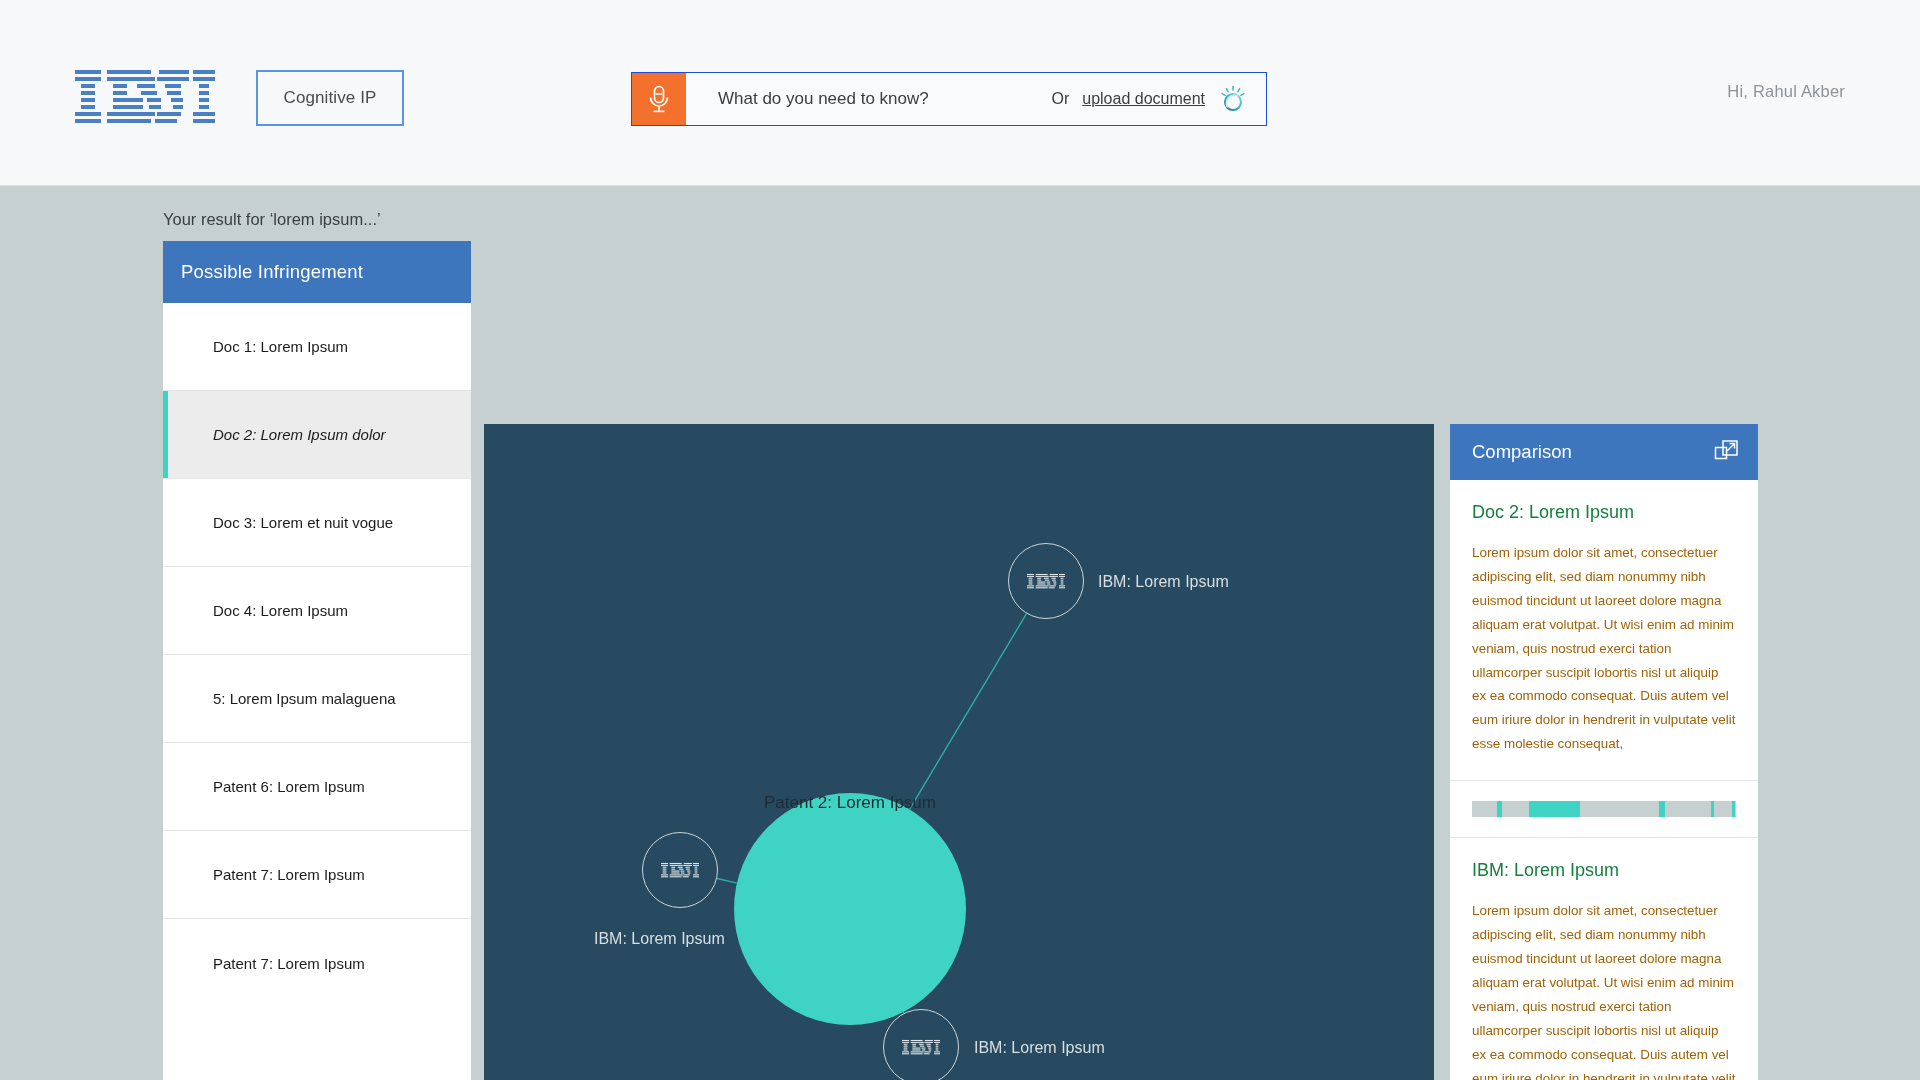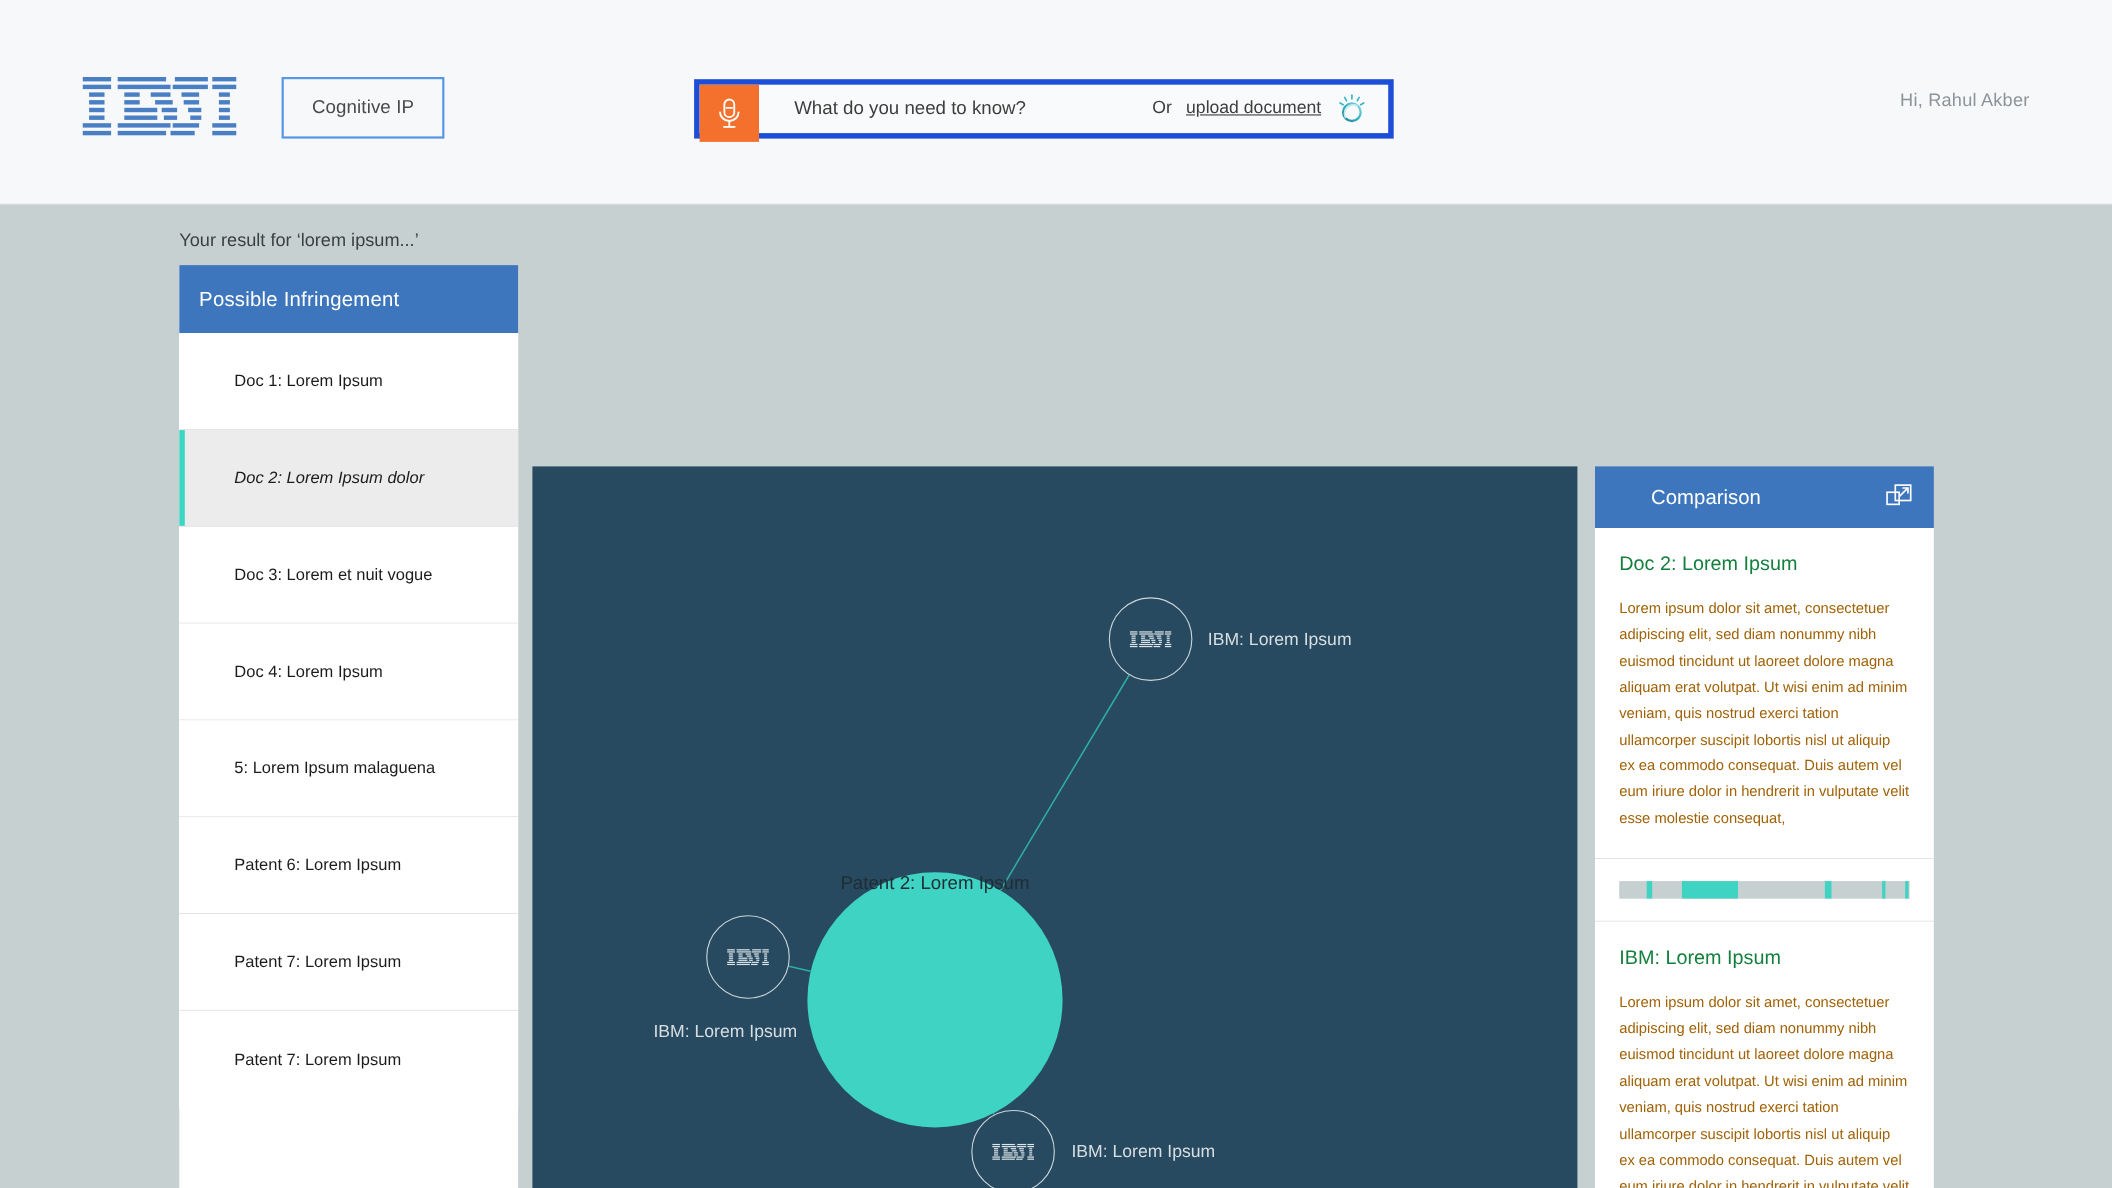--- a/index.html
+++ b/index.html
@@ -50,21 +50,21 @@
   }
 
   
   .searchbar {
     position: absolute;
     left: 631px;
     top: 72px;
     width: 636px;
     height: 54px;
     background: #f9fafb;
-    border: 5px solid #1d4ed8;
+    border: 1px solid #1d4ed8;
     display: flex;
     align-items: stretch;
   }
   .mic-btn {
     width: 54px;
     height: 52px;
     background: #f4712d;
     flex: 0 0 54px;
     display: flex;
     align-items: center;
@@ -232,21 +232,20 @@
     height: 56px;
     background: #3d76bd;
     display: flex;
     align-items: center;
     justify-content: space-between;
     padding: 0 18px 0 22px;
   }
   .right-head span.title {
     color: #ffffff;
     font-size: 18.5px;
-    margin-left: 29px;
   }
   .popout-icon { width: 26px; height: 26px; cursor:pointer; }
 
   .cmp-card {
     background: #fff;
     padding: 22px 22px 24px 22px;
   }
   .cmp-card h3 {
     font-size: 18px;
     font-weight: normal;

